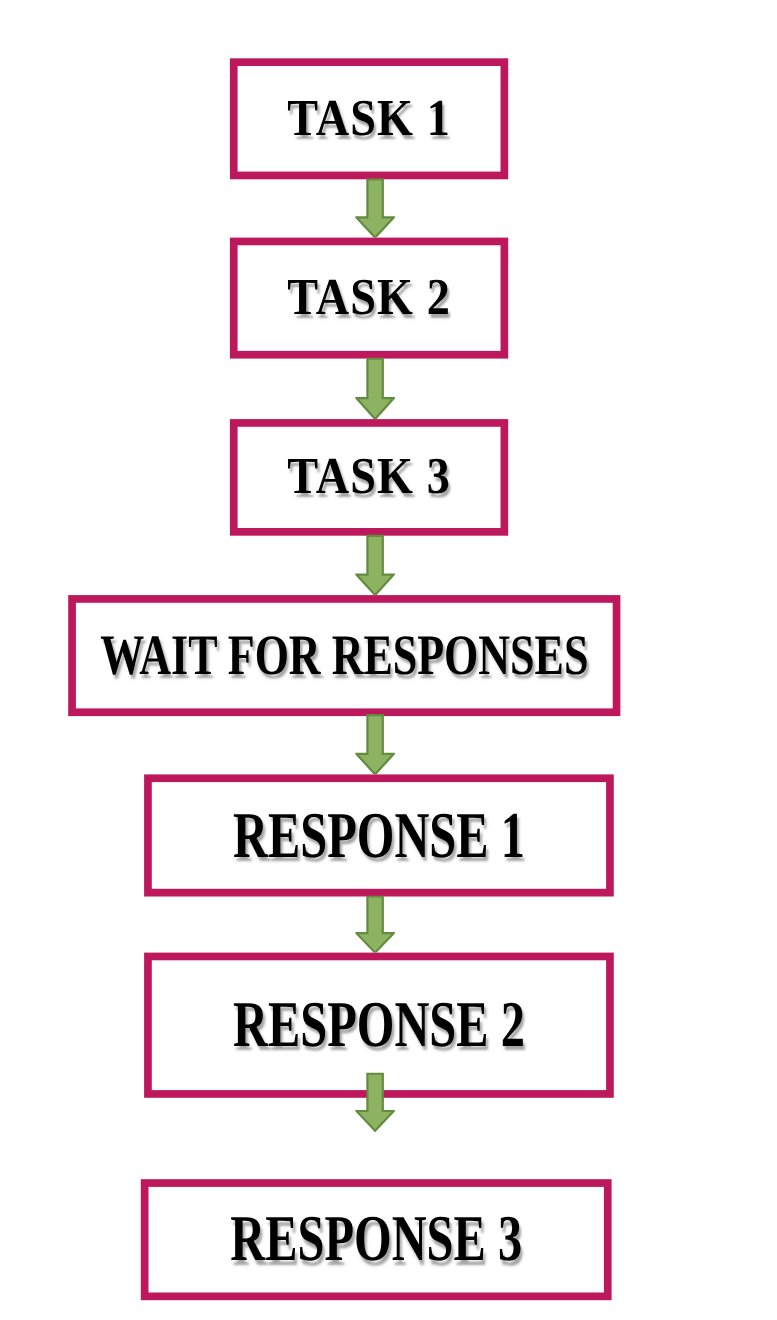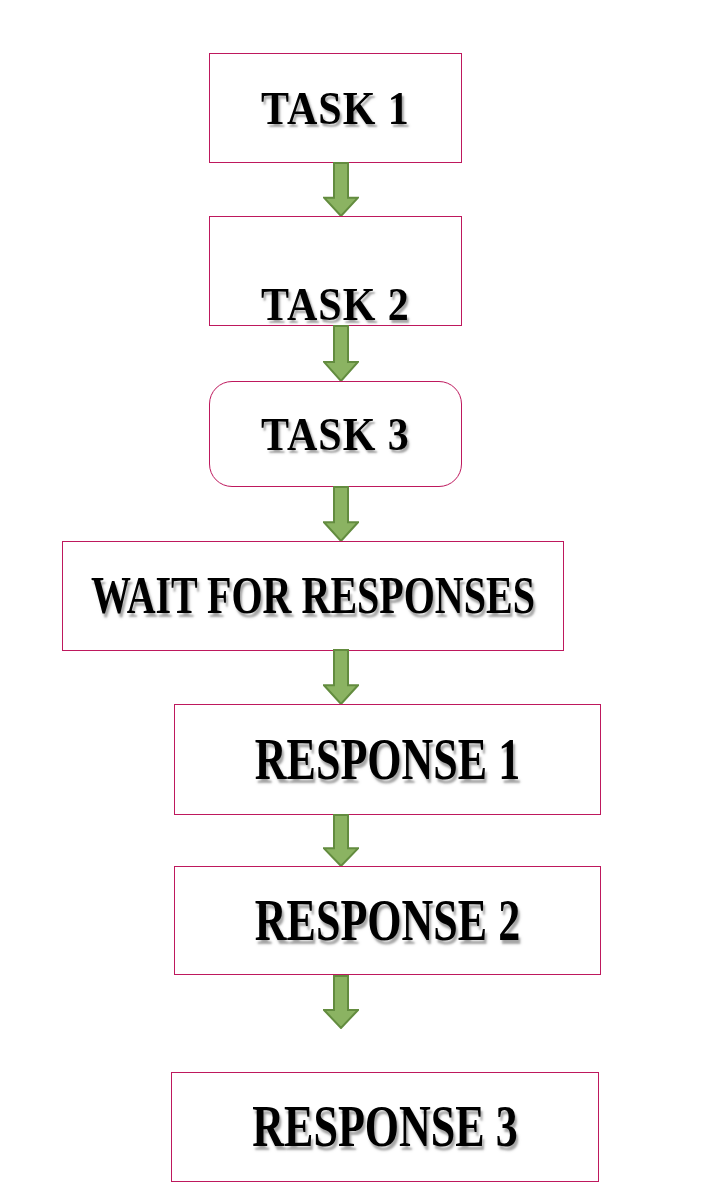--- a/index.html
+++ b/index.html
@@ -12,44 +12,44 @@
     width: 706px;
     height: 1200px;
     background: #ffffff;
     overflow: hidden;
     font-family: "Liberation Serif", "DejaVu Serif", serif;
   }
   .node {
     position: absolute;
     box-sizing: border-box;
     background: #ffffff;
-    border: 1px solid #be185d;
+    border: 7px solid #be185d;
     display: flex;
     align-items: center;
     justify-content: center;
   }
   .node-label {
     font-weight: bold;
     color: #000000;
     white-space: nowrap;
     text-shadow: 2px 3px 2px rgba(90,90,90,0.55);
     line-height: 1;
   }
   .node.task  { left: 209px; width: 253px; height: 110px; }
   .node.task .node-label { font-size: 42px; letter-spacing: 1px; transform: scaleY(1.12); }
   .node.wait  { left: 62px;  width: 502px; height: 110px; top: 541px; }
   .node.wait .node-label { font-size: 40px; transform: scaleY(1.30); }
-  .node.response { left: 131px; width: 427px; height: 111px; margin-left: 43px; }
+  .node.response { left: 131px; width: 427px; height: 111px; }
   .node.response .node-label { font-size: 44px; transform: scaleY(1.35); }
 
   #task-1 { top: 53px; }
-  #task-2 { top: 216px; align-items: flex-end; }
-  #task-3 { top: 381px; height: 106px; border-radius: 23px; }
+  #task-2 { top: 216px; }
+  #task-3 { top: 381px; height: 106px; }
   #response-1 { top: 704px; }
-  #response-2 { top: 866px; height: 109px; text-align: right; }
+  #response-2 { top: 866px; height: 132px; text-align: right; }
   #response-3 { top: 1072px; left: 128px; width: 428px; height: 110px; }
 
   .arrow {
     position: absolute;
     left: 323px;
     width: 36px;
     display: block;
   }
   #arrow-1 { top: 162px; height: 55px; }
   #arrow-2 { top: 325px; height: 57px; }

